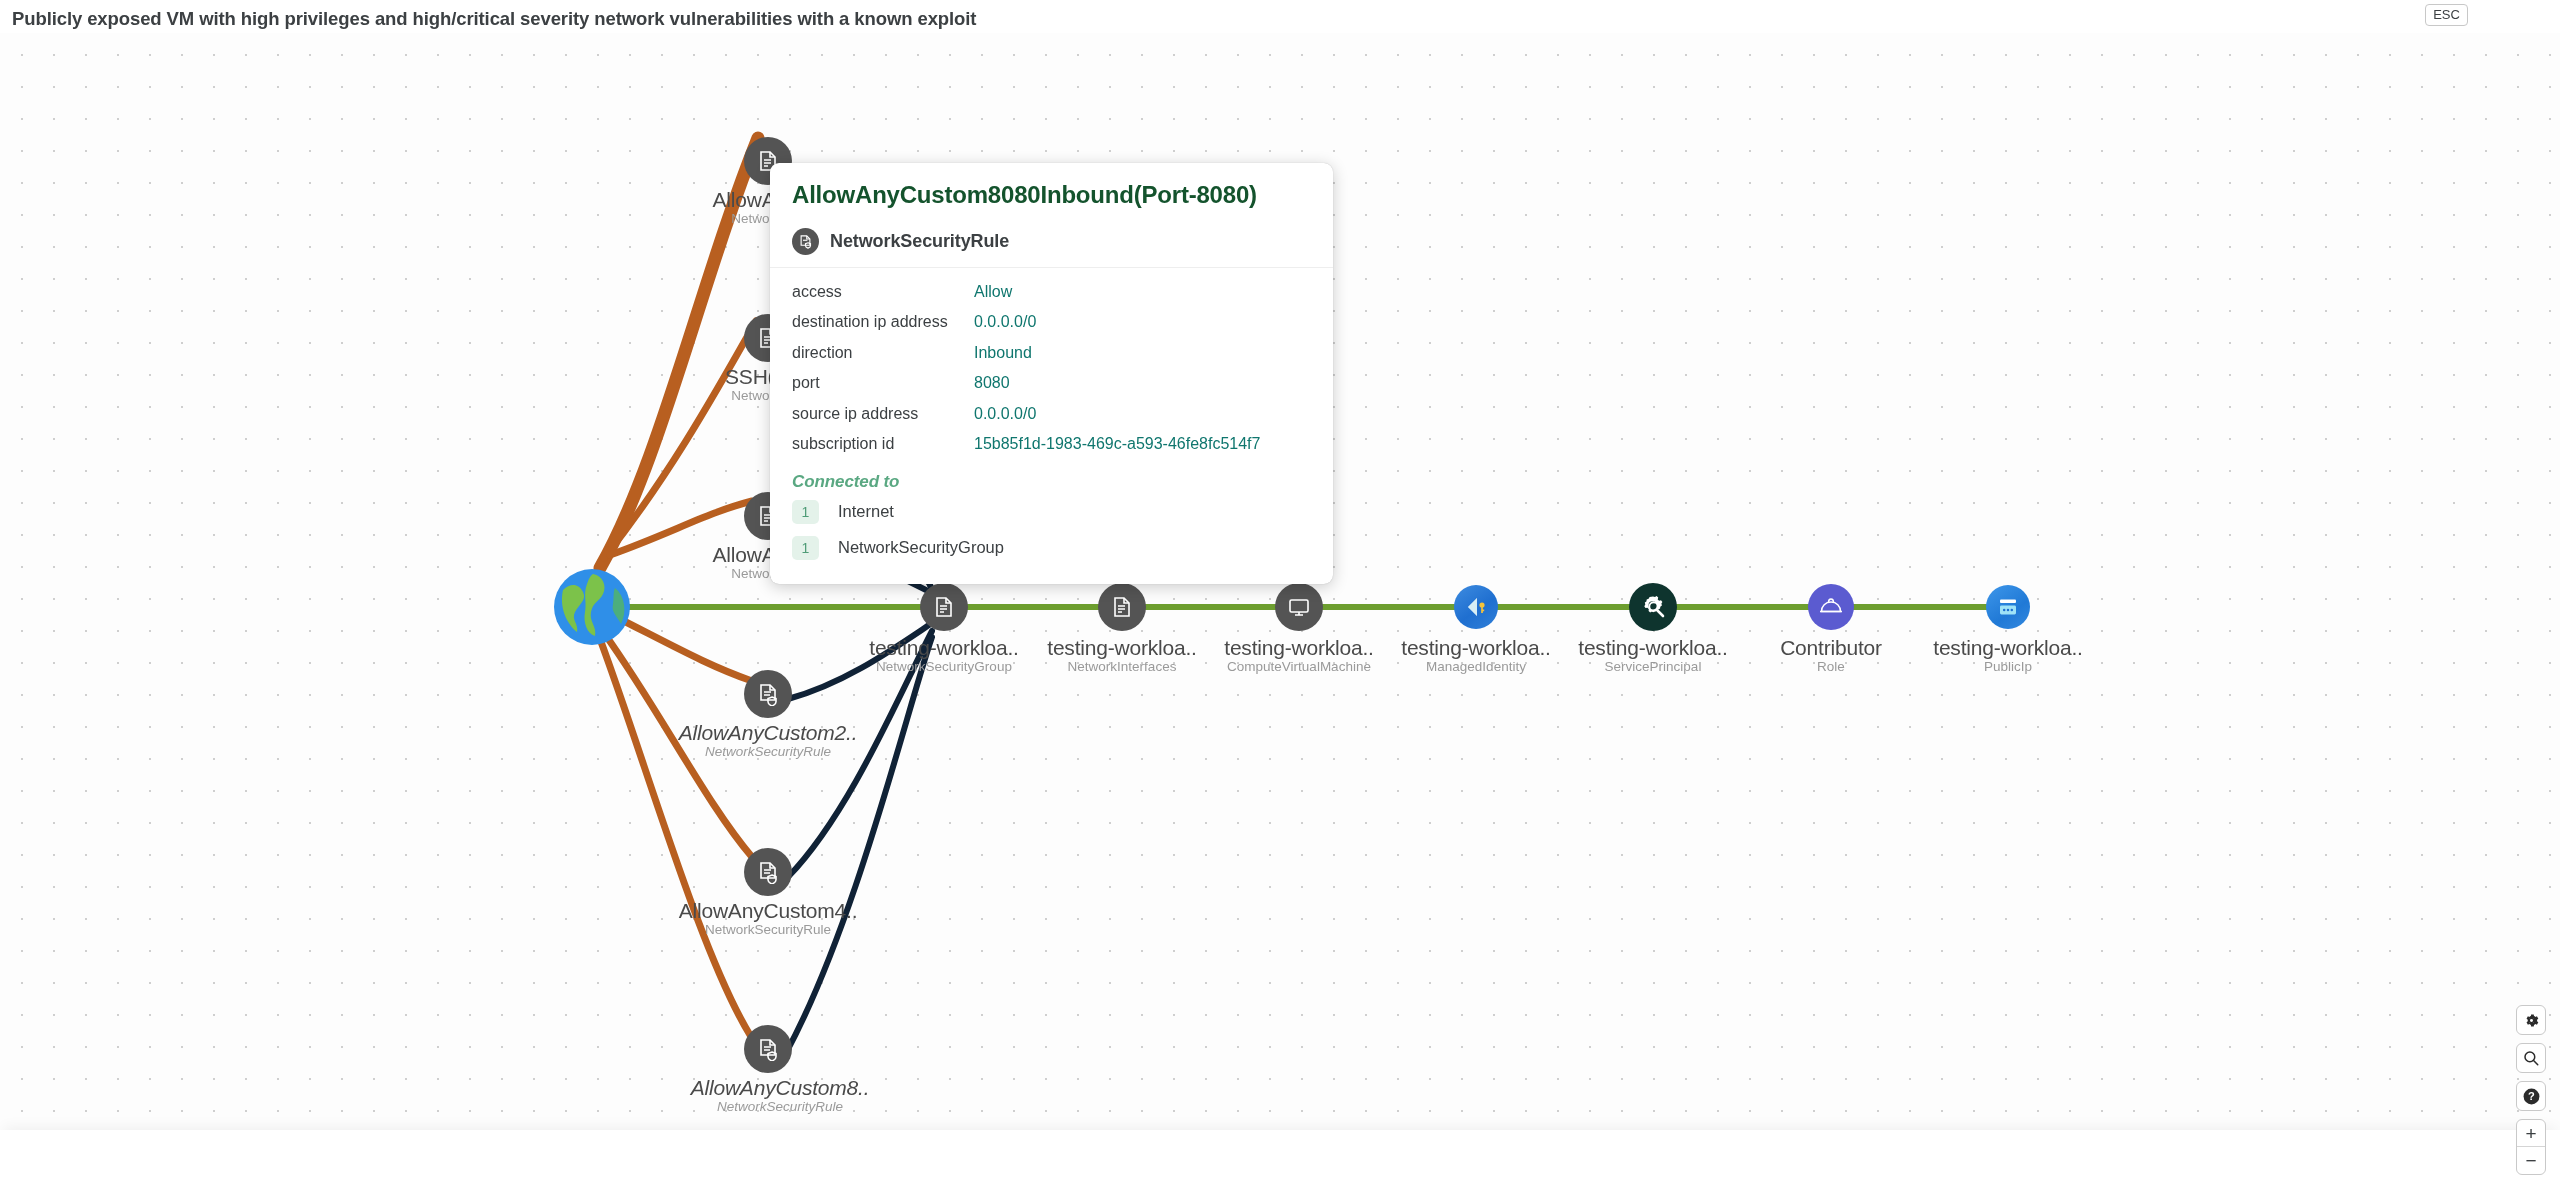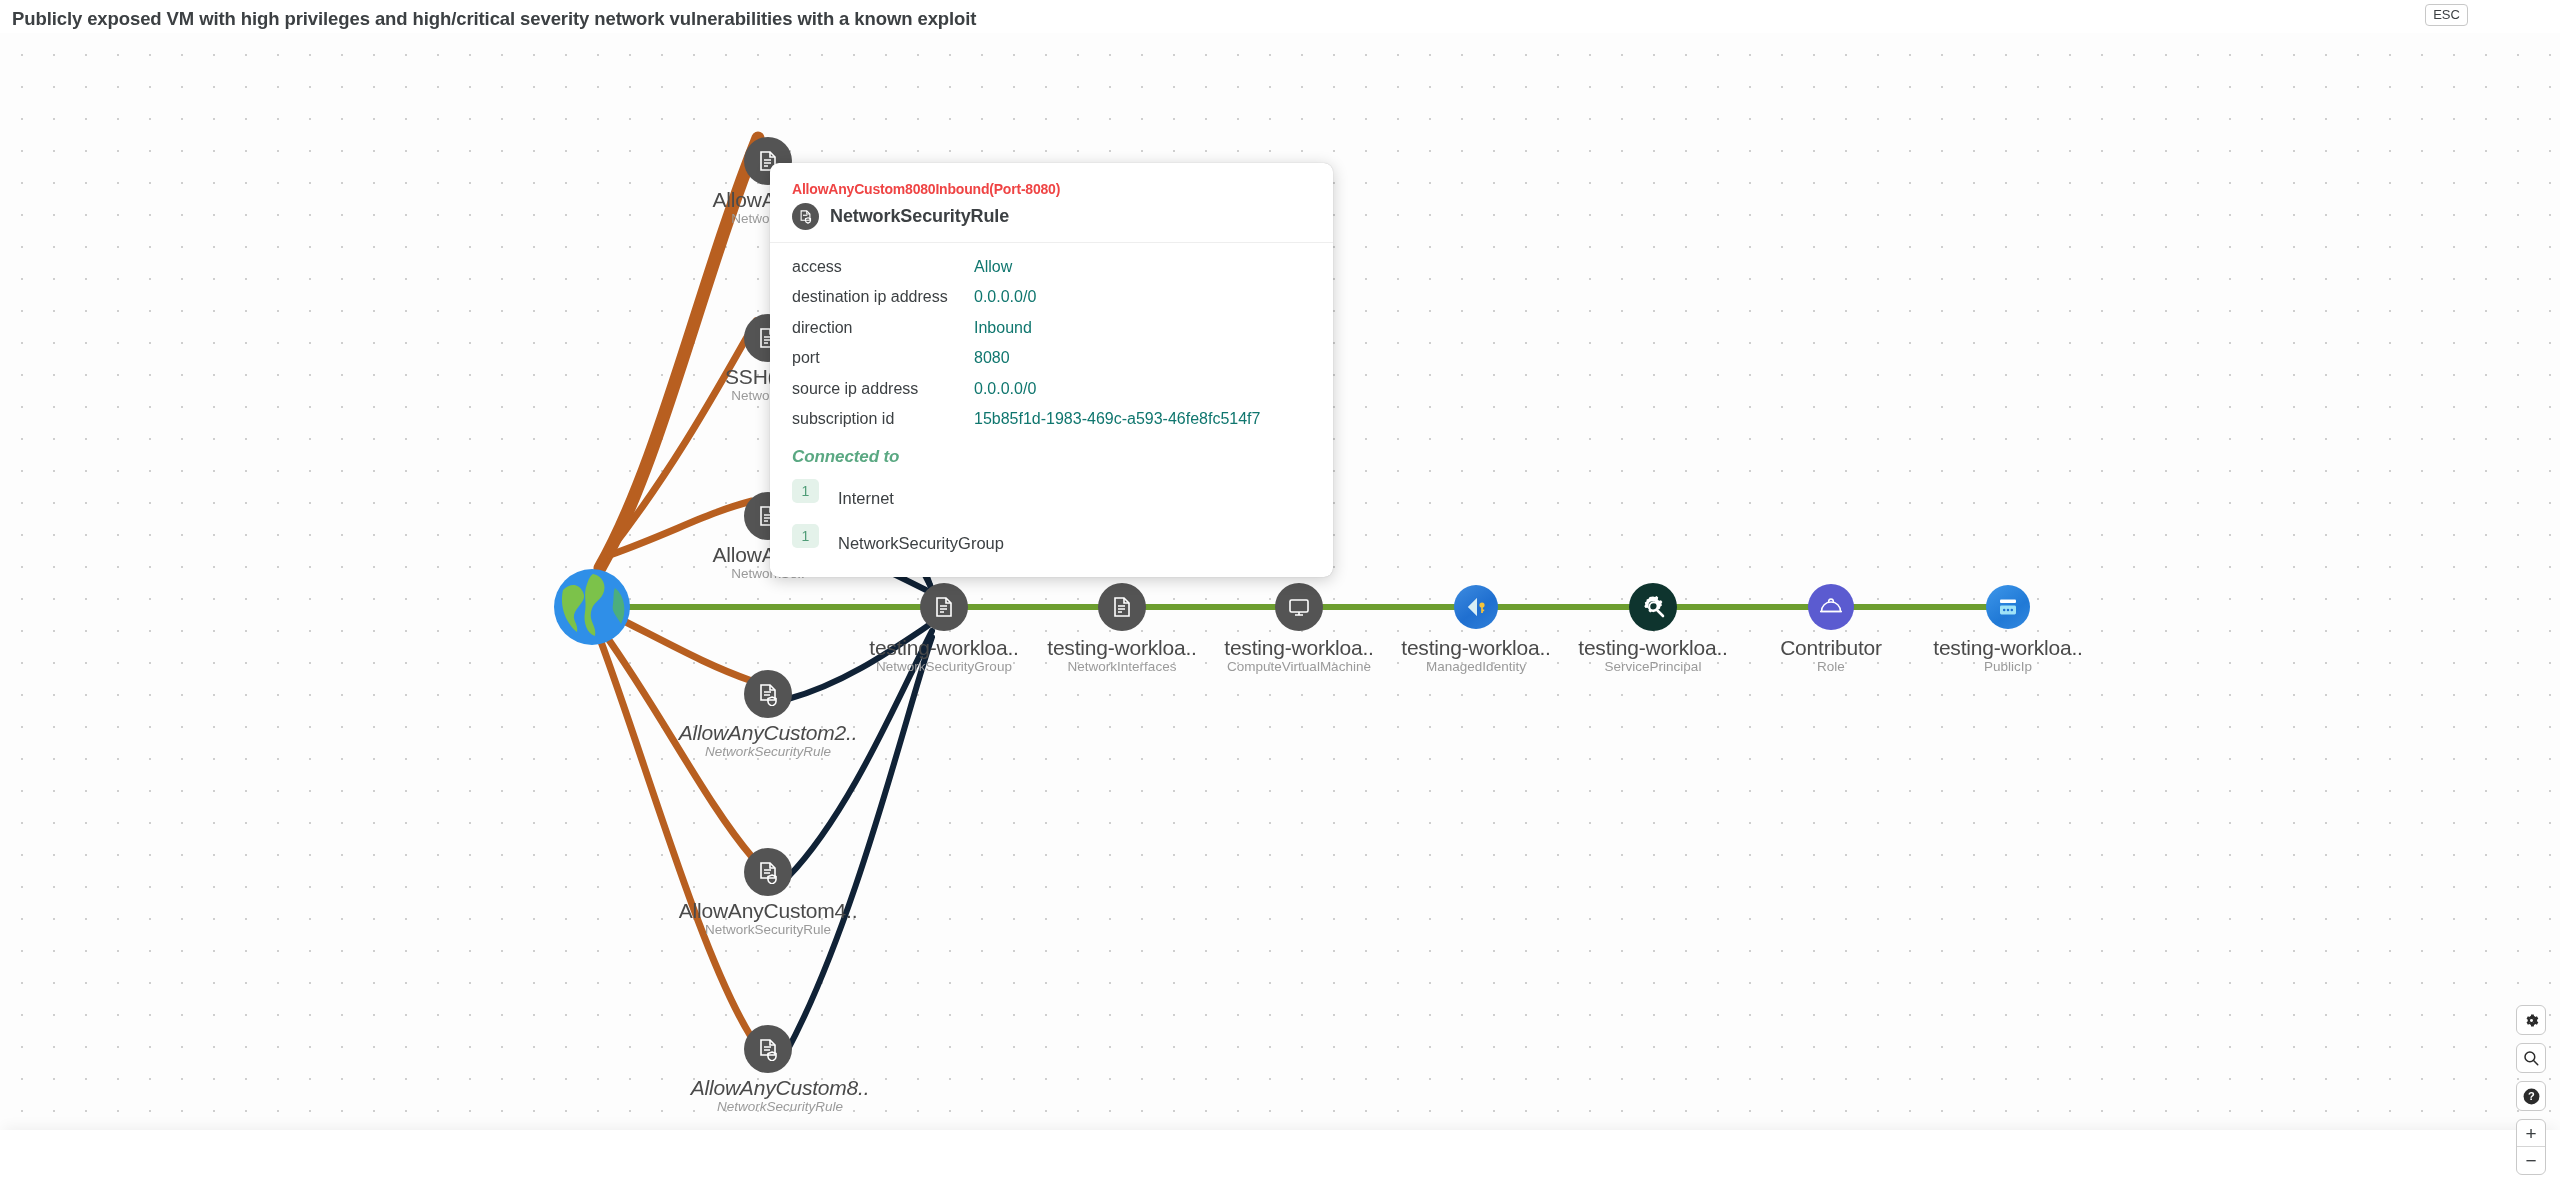--- a/index.html
+++ b/index.html
@@ -131,25 +131,25 @@
     box-shadow: 0 3px 16px rgba(0,0,0,0.20), 0 0 1px rgba(0,0,0,0.25);
     z-index: 30;
     padding: 0 0 18px 0;
     font-size: 16px;
   }
   #tooltip-head {
     padding: 18px 22px 12px 22px;
     border-bottom: 1px solid #eeeeee;
   }
   #tooltip-title {
-    font-size: 14px;
+    font-size: 24px;
     font-weight: bold;
-    color: #ef4444;
+    color: #14532d;
     letter-spacing: -0.2px;
-    margin-bottom: 6px;
+    margin-bottom: 19px;
   }
   #tooltip-type-row {
     display: flex;
     align-items: center;
     gap: 11px;
   }
   #tooltip-type-icon {
     width: 27px; height: 27px;
     border-radius: 50%;
     background: #545454;
@@ -206,21 +206,20 @@
     background: #e4f2ea;
     color: #4f9c77;
     font-size: 14px;
     display: flex;
     align-items: center;
     justify-content: center;
   }
   .conn-label {
     font-size: 16.5px;
     color: #3c4043;
-    margin-top: 14px;
   }
 
   
   #tool-rail {
     position: absolute;
     right: 14px; bottom: 22px;
     display: flex;
     flex-direction: column;
     align-items: center;
     gap: 8px;

